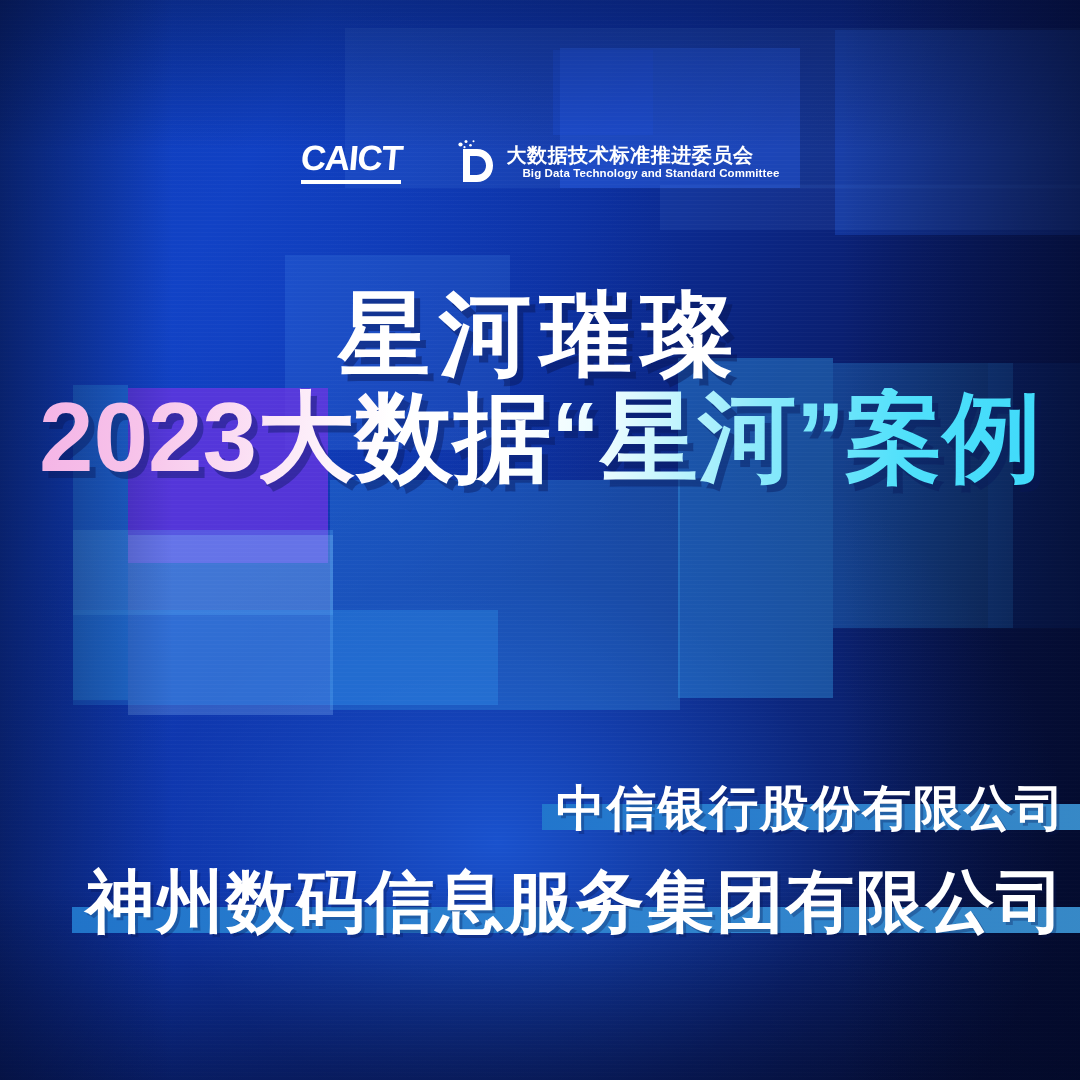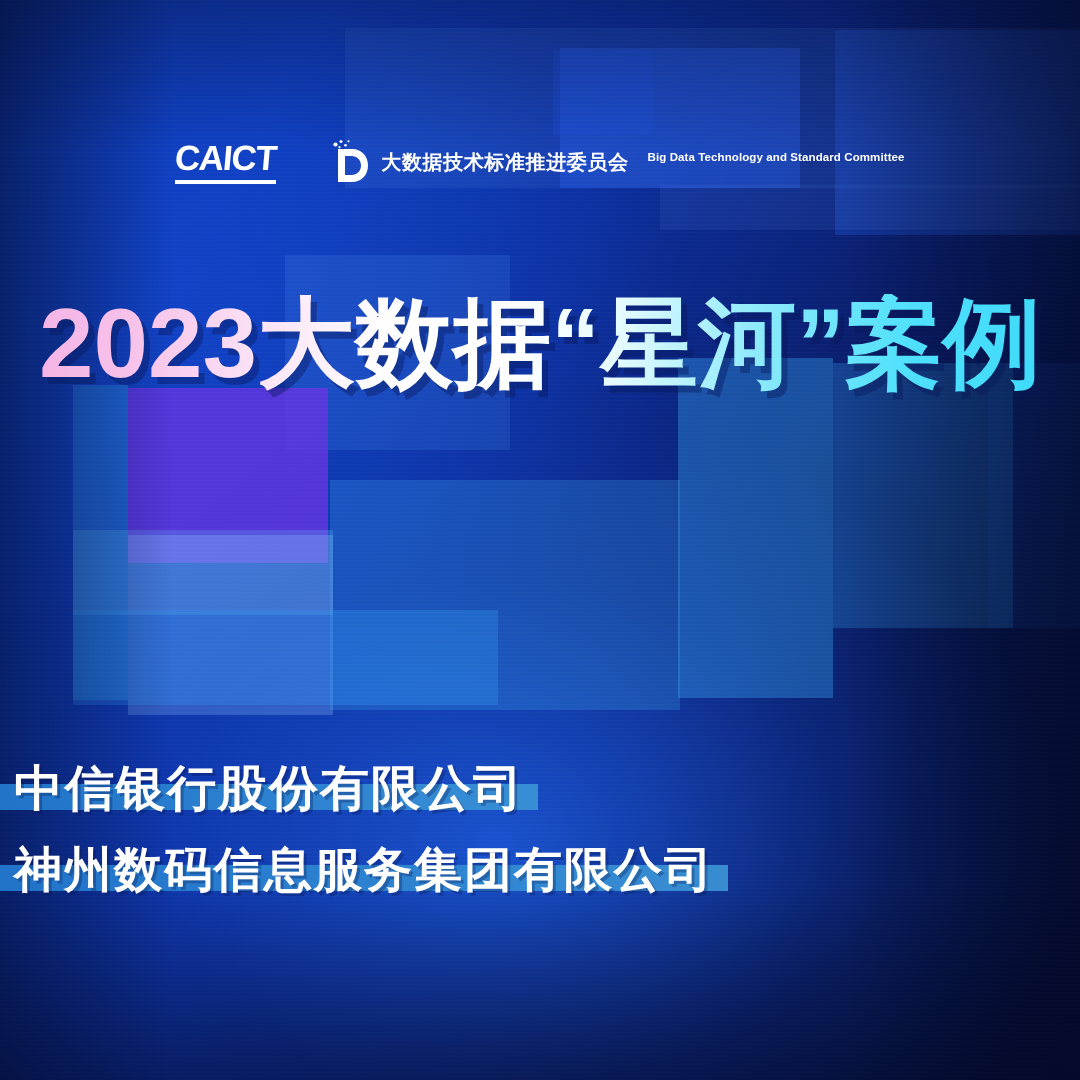--- a/index.html
+++ b/index.html
@@ -79,21 +79,21 @@
     color: #ffffff;
     font-size: 34px;
     font-weight: 700;
     letter-spacing: 1px;
     line-height: 1;
     white-space: nowrap;
   }
 
   .logo-bdtsc { display: flex; align-items: center; gap: 11px; }
   .bd-d { width: 42px; height: 48px; display: block; }
-  .bd-text { display: flex; flex-direction: row; gap: 3px; }
+  .bd-text { display: flex; flex-direction: column; gap: 3px; }
   .bd-cn {
     color: #ffffff;
     font-size: 20px;
     font-weight: 700;
     letter-spacing: 0.6px;
     line-height: 1;
     white-space: nowrap;
   }
   .bd-en {
     color: #ffffff;
@@ -166,25 +166,25 @@
     letter-spacing: 9px;
     line-height: 1.02;
     text-shadow: 6px 7px 0 rgba(6,20,78,0.40);
     white-space: nowrap;
   }
 
   
   .winners {
     position: absolute;
     left: 0; right: 0;
-    top: 762px;
+    top: 782px;
     z-index: 25;
     display: flex;
     flex-direction: column;
-    align-items: flex-start;
+    align-items: flex-end;
     gap: 28px;
   }
   .winner {
     position: relative;
     display: inline-block;
     padding: 0 14px;
   }
   .winner .bar {
     position: absolute;
     left: 0; right: 0;
@@ -197,21 +197,21 @@
     position: relative;
     z-index: 1;
     color: #ffffff;
     font-weight: 700;
     letter-spacing: 2px;
     line-height: 1.1;
     white-space: nowrap;
     text-shadow: 3px 3px 0 rgba(6,20,78,0.30);
   }
   .winner-1 .txt { font-size: 49px; }
-  .winner-2 .txt { font-size: 48px; }
+  .winner-2 .txt { font-size: 68px; }
 </style>
 </head>
 <body>
 
 <div id="poster">
 
   <div id="blocks-layer">
       <div class="blk" style="left: 345px; top: 28px; width: 735px; height: 160px; background: rgba(120, 175, 255, 0.1);"></div>
       <div class="blk" style="left: 560px; top: 48px; width: 240px; height: 140px; background: rgba(40, 95, 235, 0.4);"></div>
       <div class="blk" style="left: 835px; top: 30px; width: 245px; height: 205px; background: rgba(35, 90, 225, 0.32);"></div>
@@ -254,20 +254,21 @@
       </svg>
       <div class="bd-text">
         <div class="bd-cn">大数据技术标准推进委员会</div>
         <div class="bd-en">Big Data Technology and Standard Committee</div>
       </div>
     </div>
 
   </div>
 
   <div class="headline">
+    <div class="line1">星河璀璨</div>
     <div class="line2">2023大数据“星河”案例</div>
   </div>
 
   <div class="winners">
     <div class="winner winner-1">
       <span class="bar"></span>
       <span class="txt">中信银行股份有限公司</span>
     </div>
     <div class="winner winner-2">
       <span class="bar"></span>

